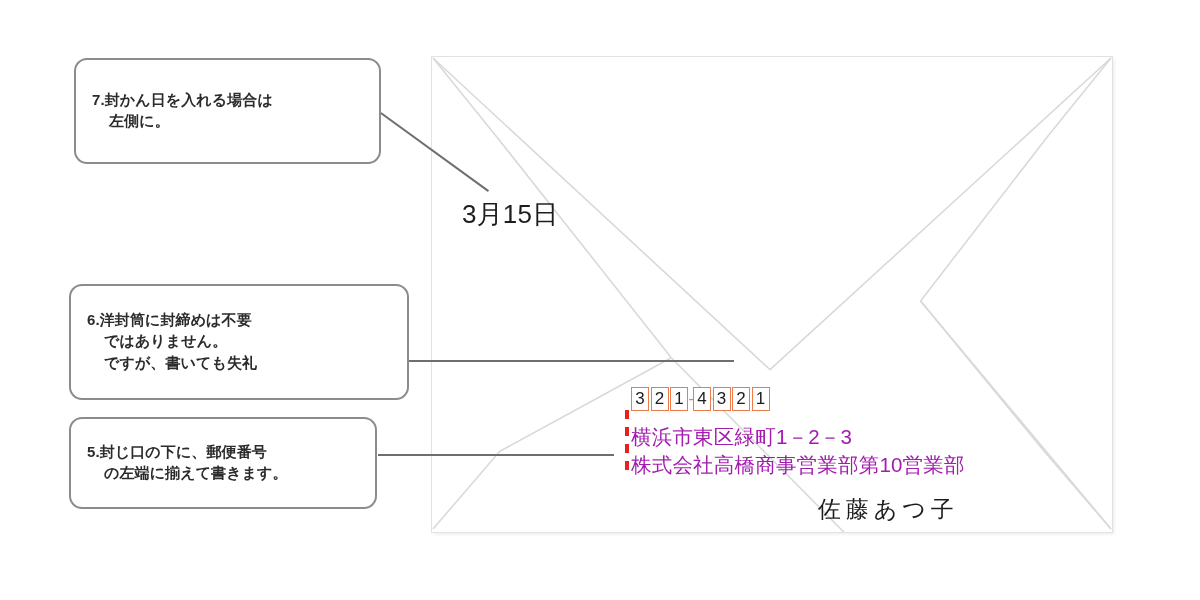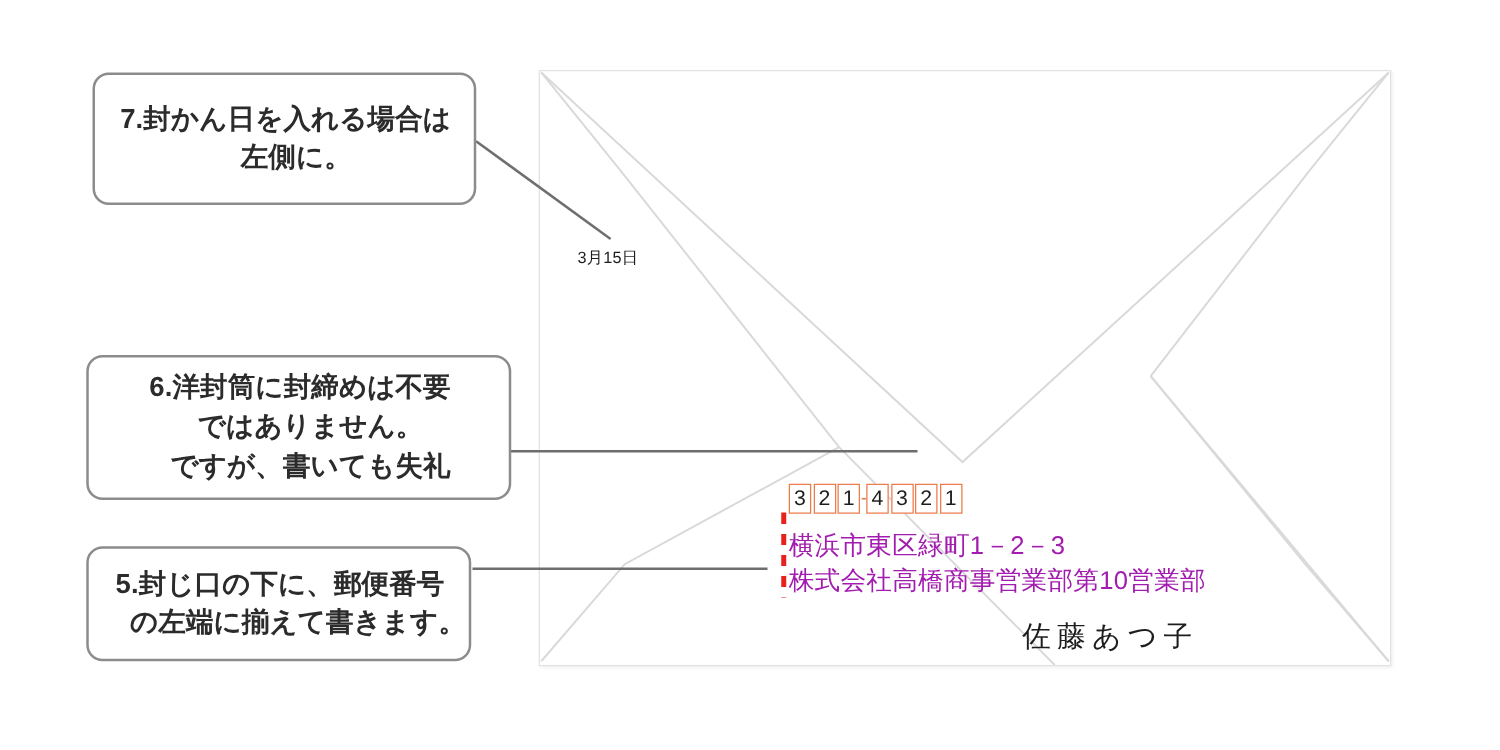--- a/index.html
+++ b/index.html
@@ -25,35 +25,34 @@
     background: #ffffff;
     border: 2.5px solid #8c8c8c;
     border-radius: 13px;
     display: flex;
     flex-direction: column;
     justify-content: center;
     padding: 6px 14px 8px 16px;
     z-index: 5;
   }
   .callout .ln {
-    font-size: 22px;
+    font-size: 15px;
     line-height: 1.42;
     color: #2b2b2b;
     font-weight: 600;
     white-space: pre;
     letter-spacing: 0.1px;
-    text-align: center;
   }
   .callout .ln.indent {
     padding-left: 17px;
   }
 
   #callout-7 { left: 74px;  top: 58px;  width: 307px; height: 106px; }
   #callout-6 { left: 69px;  top: 284px; width: 340px; height: 116px; }
-  #callout-5 { left: 69px;  top: 437px; width: 308px; height: 92px;  }
+  #callout-5 { left: 69px;  top: 417px; width: 308px; height: 92px;  }
 
   
   .leader {
     position: absolute;
     background: #6e6e6e;
     z-index: 3;
   }
   .leader-h { height: 1.6px; }
   .leader-diag {
     transform-origin: 0 50%;
@@ -82,21 +81,21 @@
   
   .env-text {
     position: absolute;
     z-index: 4;
     color: #1d1d1d;
     white-space: pre;
   }
   #seal-date {
     left: 462px;
     top: 197px;
-    font-size: 13px;
+    font-size: 26px;
     letter-spacing: 0.2px;
   }
 
   #address-block {
     position: absolute;
     left: 631px;
     top: 386px;
     z-index: 4;
   }
 

